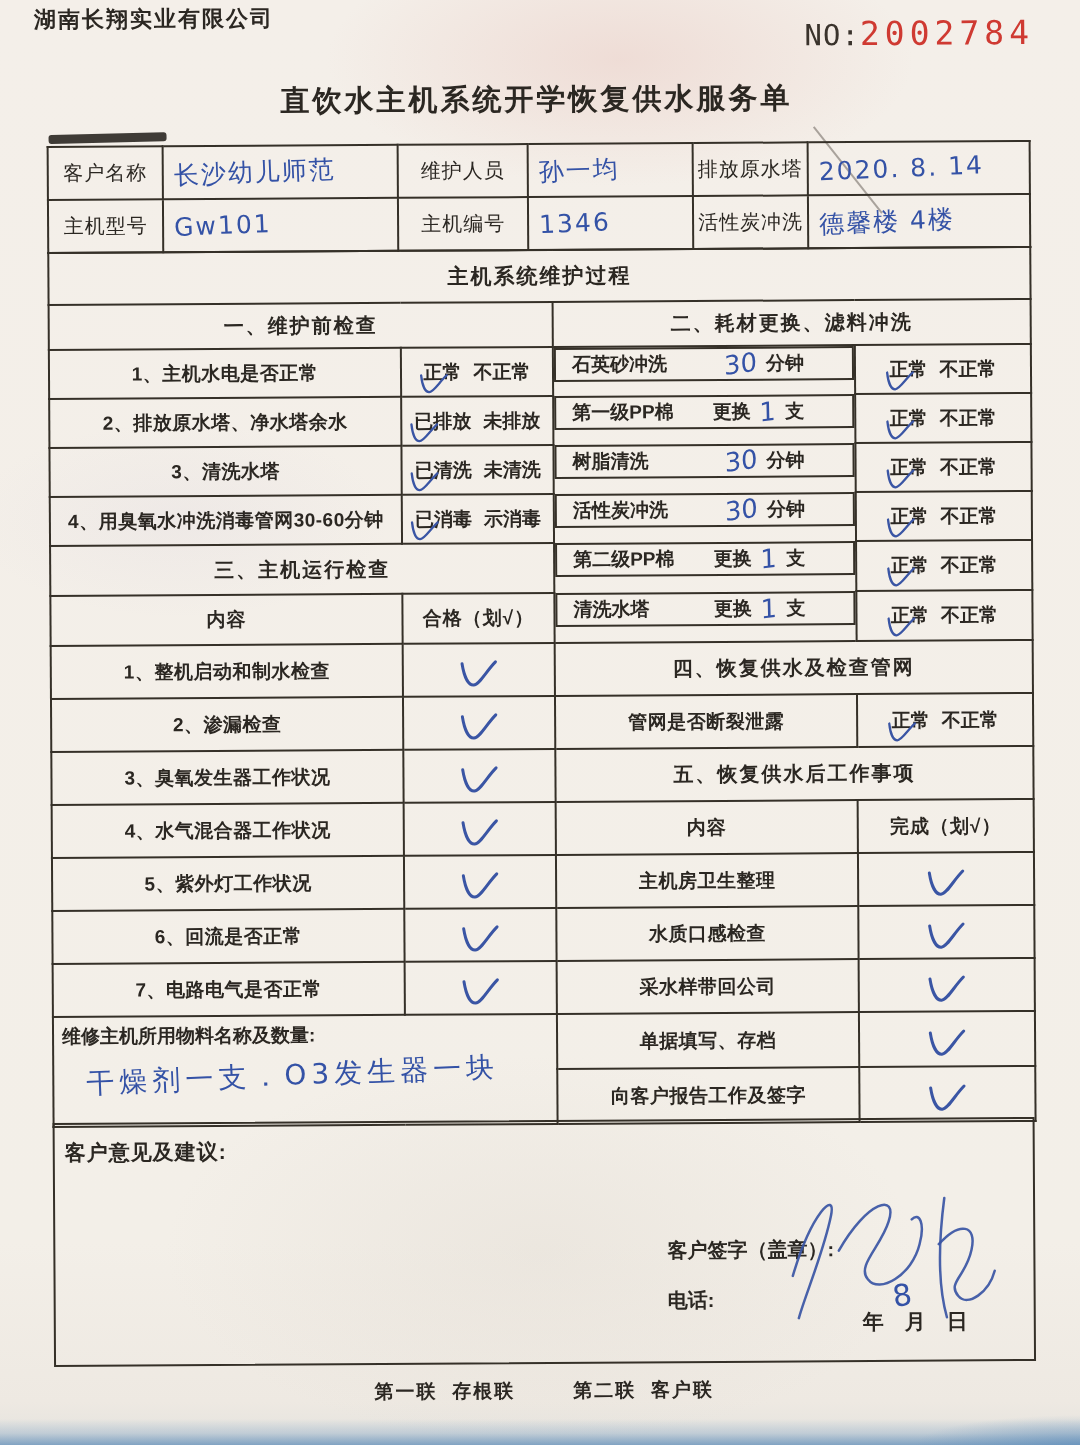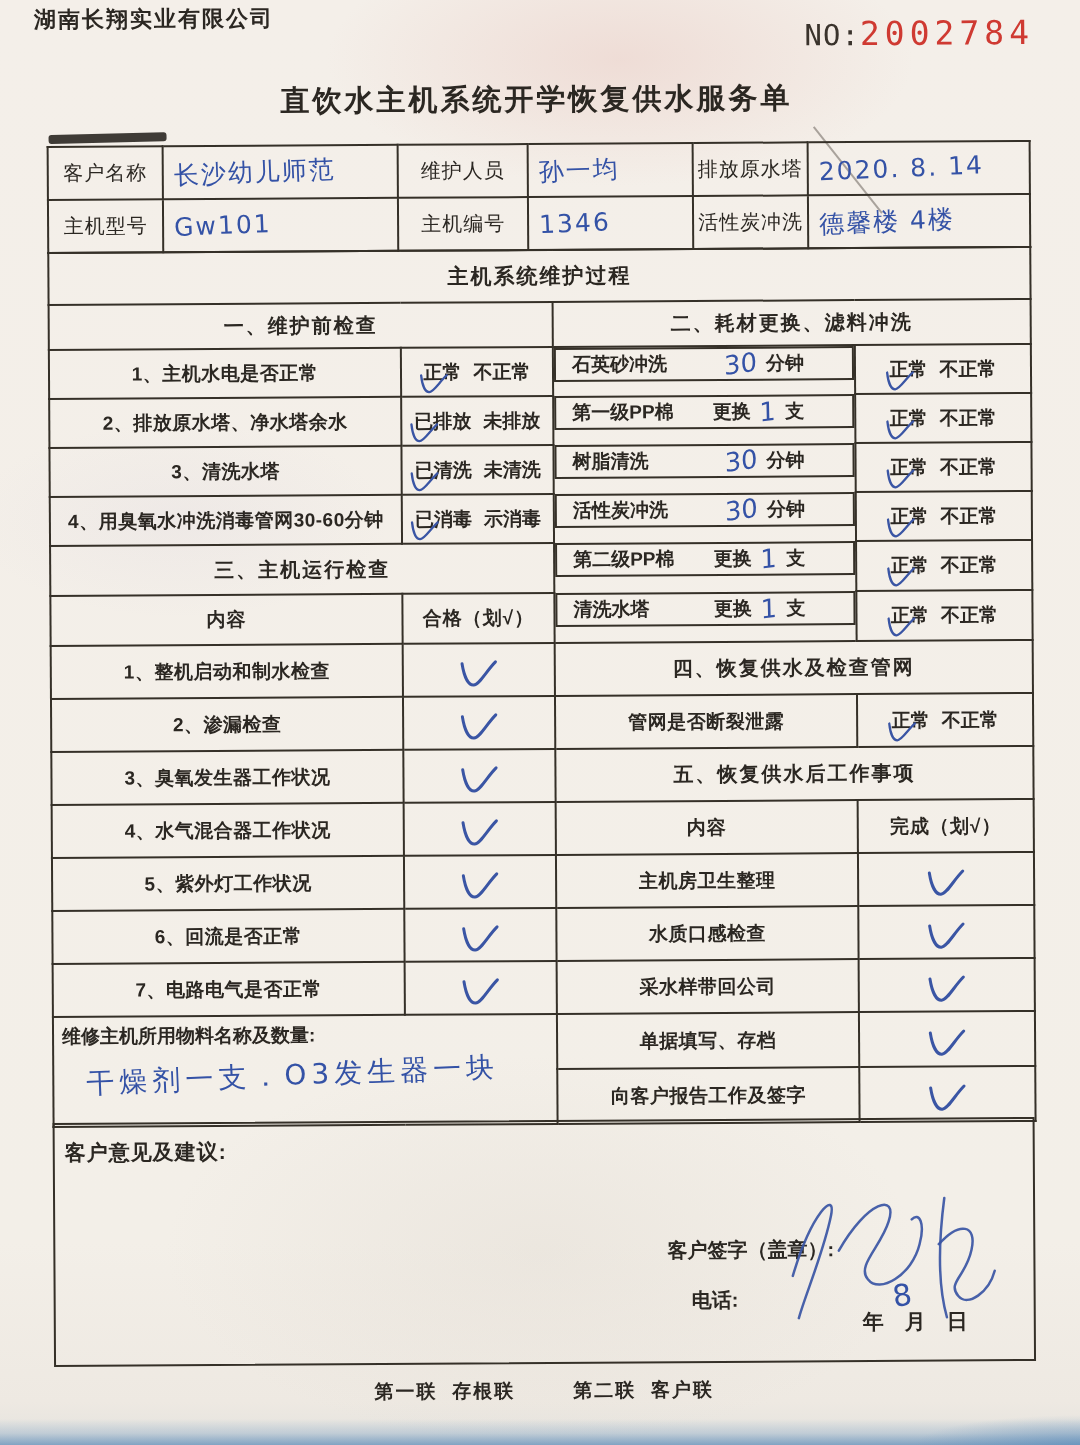--- a/index.html
+++ b/index.html
@@ -44,21 +44,21 @@
   .hand.val{display:inline-block;font-size:26px;transform:rotate(-7deg) skewX(-6deg);}
   .ival .hand{display:inline-block;font-size:25px;letter-spacing:2px;transform:rotate(-2deg);white-space:nowrap;}
   .materials{vertical-align:top;padding:6px 8px;}
   .materials .mlabel{font-weight:700;font-size:19px;}
   .materials .mhand{display:inline-block;margin:8px 0 0 24px;font-size:28px;letter-spacing:5px;transform:rotate(-2deg);}
 
   
   .feedback{position:absolute;left:50px;top:1120px;width:978px;height:240px;border:2.5px solid #353028;}
   .fb-label{position:absolute;left:10px;top:14px;font-size:21px;font-weight:700;letter-spacing:1px;}
   .sign-label{position:absolute;left:612px;top:116px;font-size:20px;font-weight:700;}
-  .phone-label{position:absolute;left:636px;top:166px;font-size:20px;font-weight:700;}
+  .phone-label{position:absolute;left:612px;top:166px;font-size:20px;font-weight:700;}
   .signature{position:absolute;left:720px;top:60px;width:250px;height:160px;}
   .signature path{stroke:#3a55a4;stroke-width:2.6;fill:none;stroke-linecap:round;opacity:0.92;}
   .date-line{position:absolute;right:66px;bottom:24px;font-size:21px;font-weight:700;white-space:pre;}
   .month-hand{position:absolute;left:30px;top:-30px;font-size:30px;transform:rotate(-8deg);}
 
   .footer{position:absolute;left:0;right:0;top:1378px;text-align:center;font-size:19px;font-weight:700;white-space:pre;letter-spacing:2px;}
 
   
   .ink-corner{position:absolute;left:52px;top:131px;width:118px;height:9px;background:#1f1b16;border-radius:3px;opacity:.85;transform:rotate(-1deg);}
   .crease{position:absolute;left:818px;top:128px;width:110px;height:2px;background:#6b655c;opacity:.55;transform:rotate(52deg);transform-origin:left top;}

